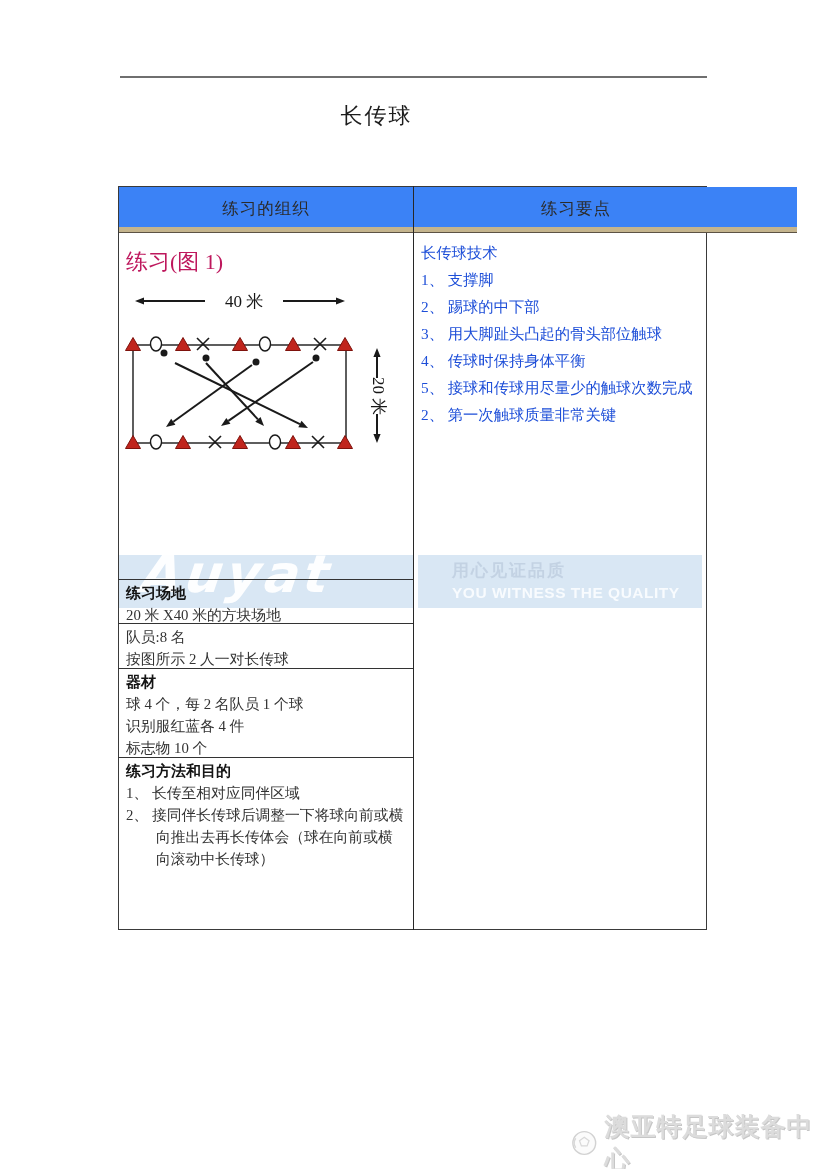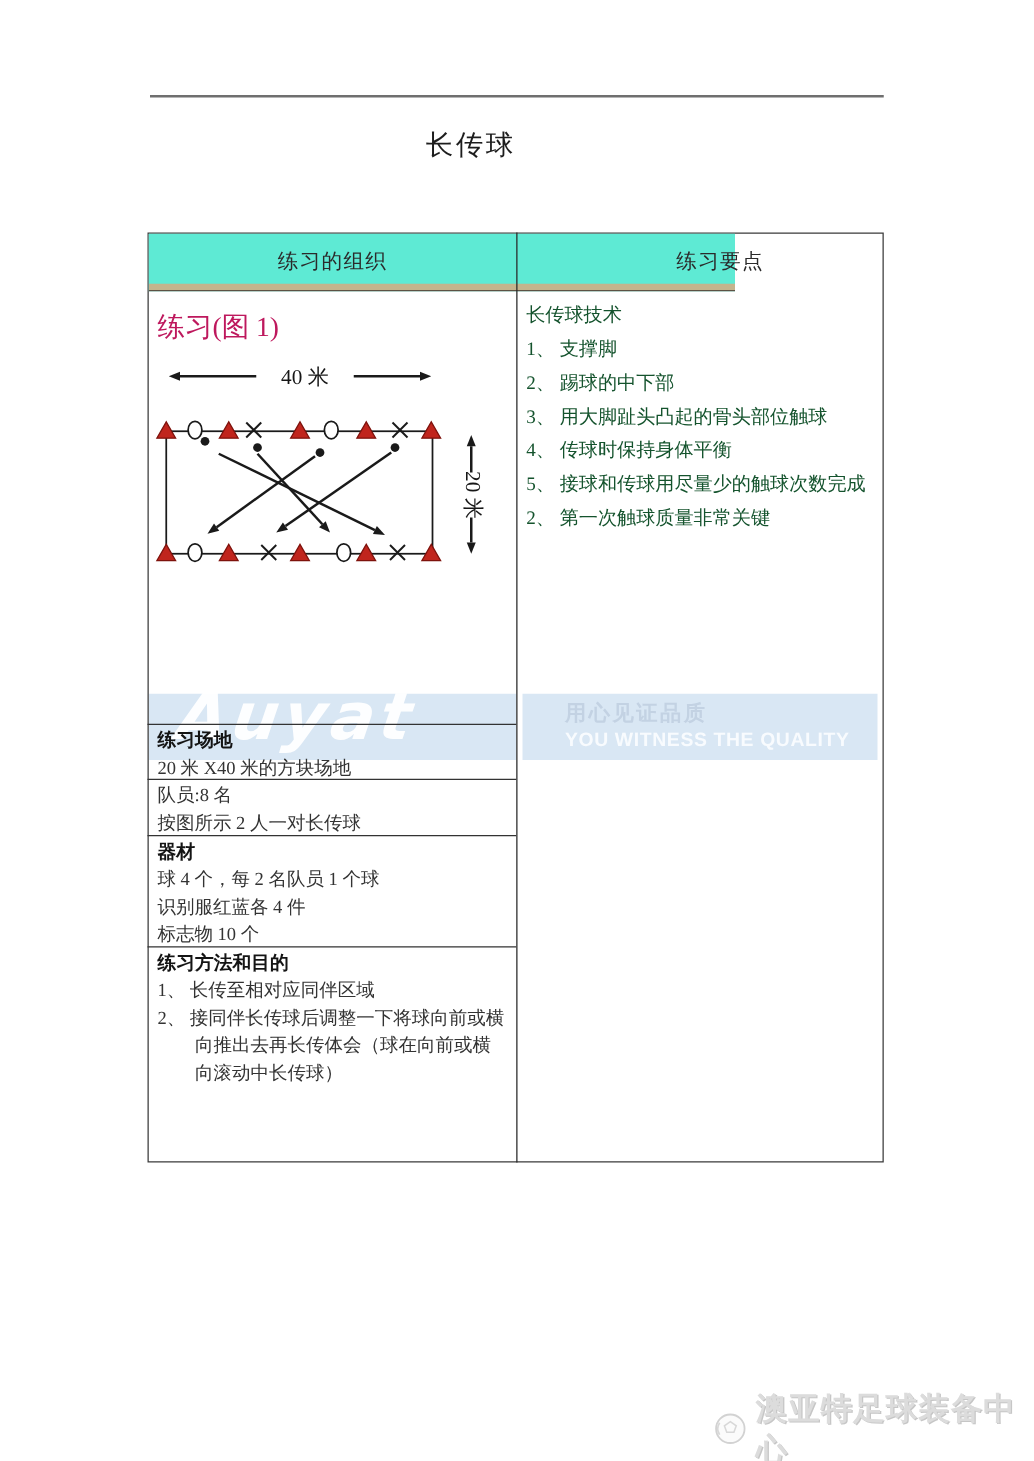--- a/index.html
+++ b/index.html
@@ -6,21 +6,21 @@
   #page{position:relative;width:827px;height:1169px;background:#fff;overflow:hidden;
         font-family:"Liberation Serif","DejaVu Serif",serif;color:#333;}
   .abs{position:absolute;}
 
   #top-rule{left:120px;top:76px;width:587px;height:0;border-top:2px solid #6f6f6f;}
   #doc-title{left:0;top:101px;width:753px;text-align:center;font-size:22px;color:#1d1d1d;letter-spacing:2px;}
 
   
   #table-frame{left:118px;top:186px;width:589px;height:744px;border:1px solid #3a3a3a;box-sizing:border-box;}
   #col-divider{left:413px;top:186px;width:0;height:744px;border-left:1px solid #272727;}
-  #header-row{left:119px;top:187px;width:469px;height:46px;background:#5eead4;
+  #header-row{left:119px;top:187px;width:678px;height:46px;background:#3b82f6;
               box-shadow:inset 0 -5px 0 #c4b48d;border-bottom:1px solid #5c5244;box-sizing:border-box;}
   .hdr-cell{position:absolute;top:0;height:46px;line-height:44px;text-align:center;
             font-size:16.5px;color:#2b2b2b;letter-spacing:1px;}
   #hdr-left{left:0;width:294px;}
   #hdr-right{left:311px;width:292px;}
 
   
   .wm-band{background:#d9e7f4;}
   #wm-band-left{left:119px;top:555px;width:294px;height:53px;}
   #wm-band-right{left:418px;top:555px;width:284px;height:53px;}
@@ -35,21 +35,21 @@
   #figure-label{left:126px;top:247px;font-size:22px;color:#be185d;}
   .sec-line{position:absolute;left:118px;width:295px;height:0;border-top:1px solid #333;}
   #line-1{top:579px;} #line-2{top:623px;} #line-3{top:668px;} #line-4{top:757px;}
   .section{position:absolute;left:126px;width:281px;font-size:14.8px;line-height:22px;color:#333;}
   #sec-venue{top:582px;} #sec-players{top:626px;} #sec-equipment{top:671px;} #sec-method{top:760px;}
   .sec-title{font-family:"Liberation Sans",sans-serif;font-weight:700;font-size:15px;color:#141414;}
   .sec-title:empty{display:none;}
   .method-line{padding-left:30px;text-indent:-30px;}
 
   
-  #keypoints{left:421px;top:239px;width:280px;font-size:15.3px;color:#14532d;}
+  #keypoints{left:421px;top:239px;width:280px;font-size:15.3px;color:#1d4ed8;}
   #kp-title{line-height:27px;}
   .kp-item{line-height:27px;padding-left:34px;text-indent:-34px;}
 
   
   #footer-brand{left:570px;top:1110px;display:flex;align-items:center;gap:6px;}
   #footer-text{font-family:"Liberation Sans",sans-serif;font-weight:700;font-size:25px;
                color:#dcdcdc;letter-spacing:1px;
                text-shadow:1px 1px 0 #c6c6c6, -1px -1px 0 #ffffff;}
 
   svg text{font-family:"Liberation Serif","DejaVu Serif",serif;}

